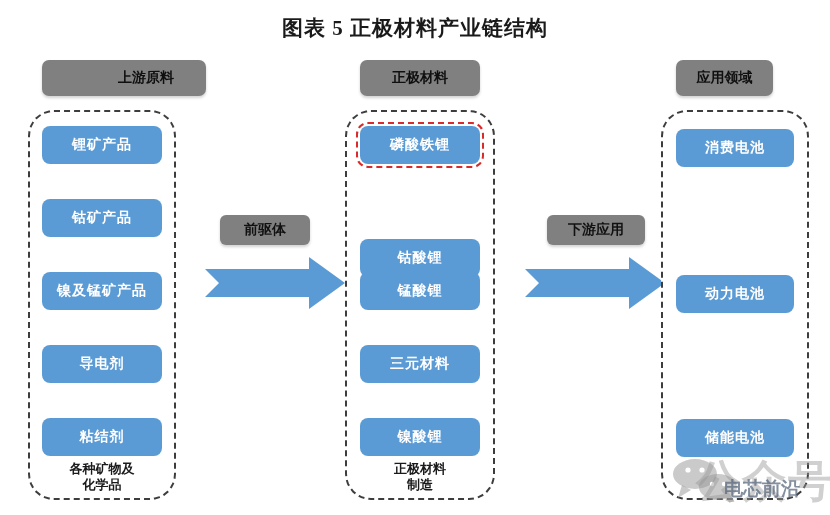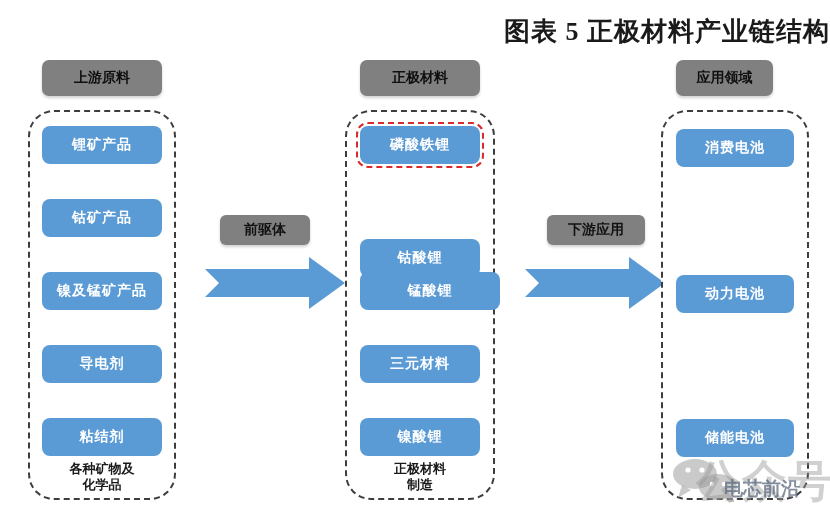--- a/index.html
+++ b/index.html
@@ -21,22 +21,22 @@
     width: 830px;
     height: 515px;
   }
 
   
   .chart-title {
     position: absolute;
     left: 0;
     top: 14px;
     width: 830px;
-    text-align: right;
-    font-size: 26px;
+    text-align: center;
+    font-size: 21px;
     font-weight: bold;
     color: #1a1a1a;
     letter-spacing: 1px;
     font-family: "Liberation Serif", "DejaVu Serif", serif;
   }
 
   
   .col-header {
     position: absolute;
     height: 36px;
@@ -132,21 +132,21 @@
     font-family: "Liberation Serif", "DejaVu Serif", serif;
   }
 </style>
 </head>
 <body>
 
 <div id="canvas">
 
   <div class="chart-title">图表 5  正极材料产业链结构</div>
 
-  <div class="col-header" style="left:42px; top:60px; width:120px;">上游原料</div>
+  <div class="col-header" style="left:42px; top:60px; width:120px;padding-left:44px;">上游原料</div>
 
   <div class="col-box" style="left:28px; top:110px; width:148px; height:390px;"></div>
 
   <div class="item" style="left:42px; top:126px; width:120px;">锂矿产品</div>
   <div class="item" style="left:42px; top:199px; width:120px;">钴矿产品</div>
   <div class="item" style="left:42px; top:272px; width:120px;">镍及锰矿产品</div>
   <div class="item" style="left:42px; top:345px; width:120px;">导电剂</div>
   <div class="item" style="left:42px; top:418px; width:120px;">粘结剂</div>
 
   <div class="col-caption" style="left:28px; top:461px; width:148px;">
@@ -160,21 +160,21 @@
       <polygon points="0,12 14,26 0,40 104,40 104,52 140,26 104,0 104,12" fill="#5B9BD5"></polygon>
     </svg>
   </div>
 
   <div class="col-header" style="left:360px; top:60px; width:120px;">正极材料</div>
 
   <div class="col-box" style="left:345px; top:110px; width:150px; height:390px;"></div>
 
   <div class="item highlight" style="left:360px; top:126px; width:120px;">磷酸铁锂</div>
   <div class="item" style="left:360px; top:199px; width:120px;margin-top:40px;">钴酸锂</div>
-  <div class="item" style="left:360px; top:272px; width:140px;">锰酸锂</div>
+  <div class="item" style="left:360px; top:272px; width:120px;">锰酸锂</div>
   <div class="item" style="left:360px; top:418px; width:120px;">镍酸锂</div>
   <div class="item" style="left:360px; top:345px; width:120px;">三元材料</div>
 
   <div class="col-caption" style="left:345px; top:461px; width:150px;">
     <div>正极材料</div>
     <div>制造</div>
   </div>
 
   <div class="arrow-group" style="left:525px; top:215px; width:140px; height:95px;">
     <div class="arrow-label" style="left:22px; top:0px; width:98px;">下游应用</div>

